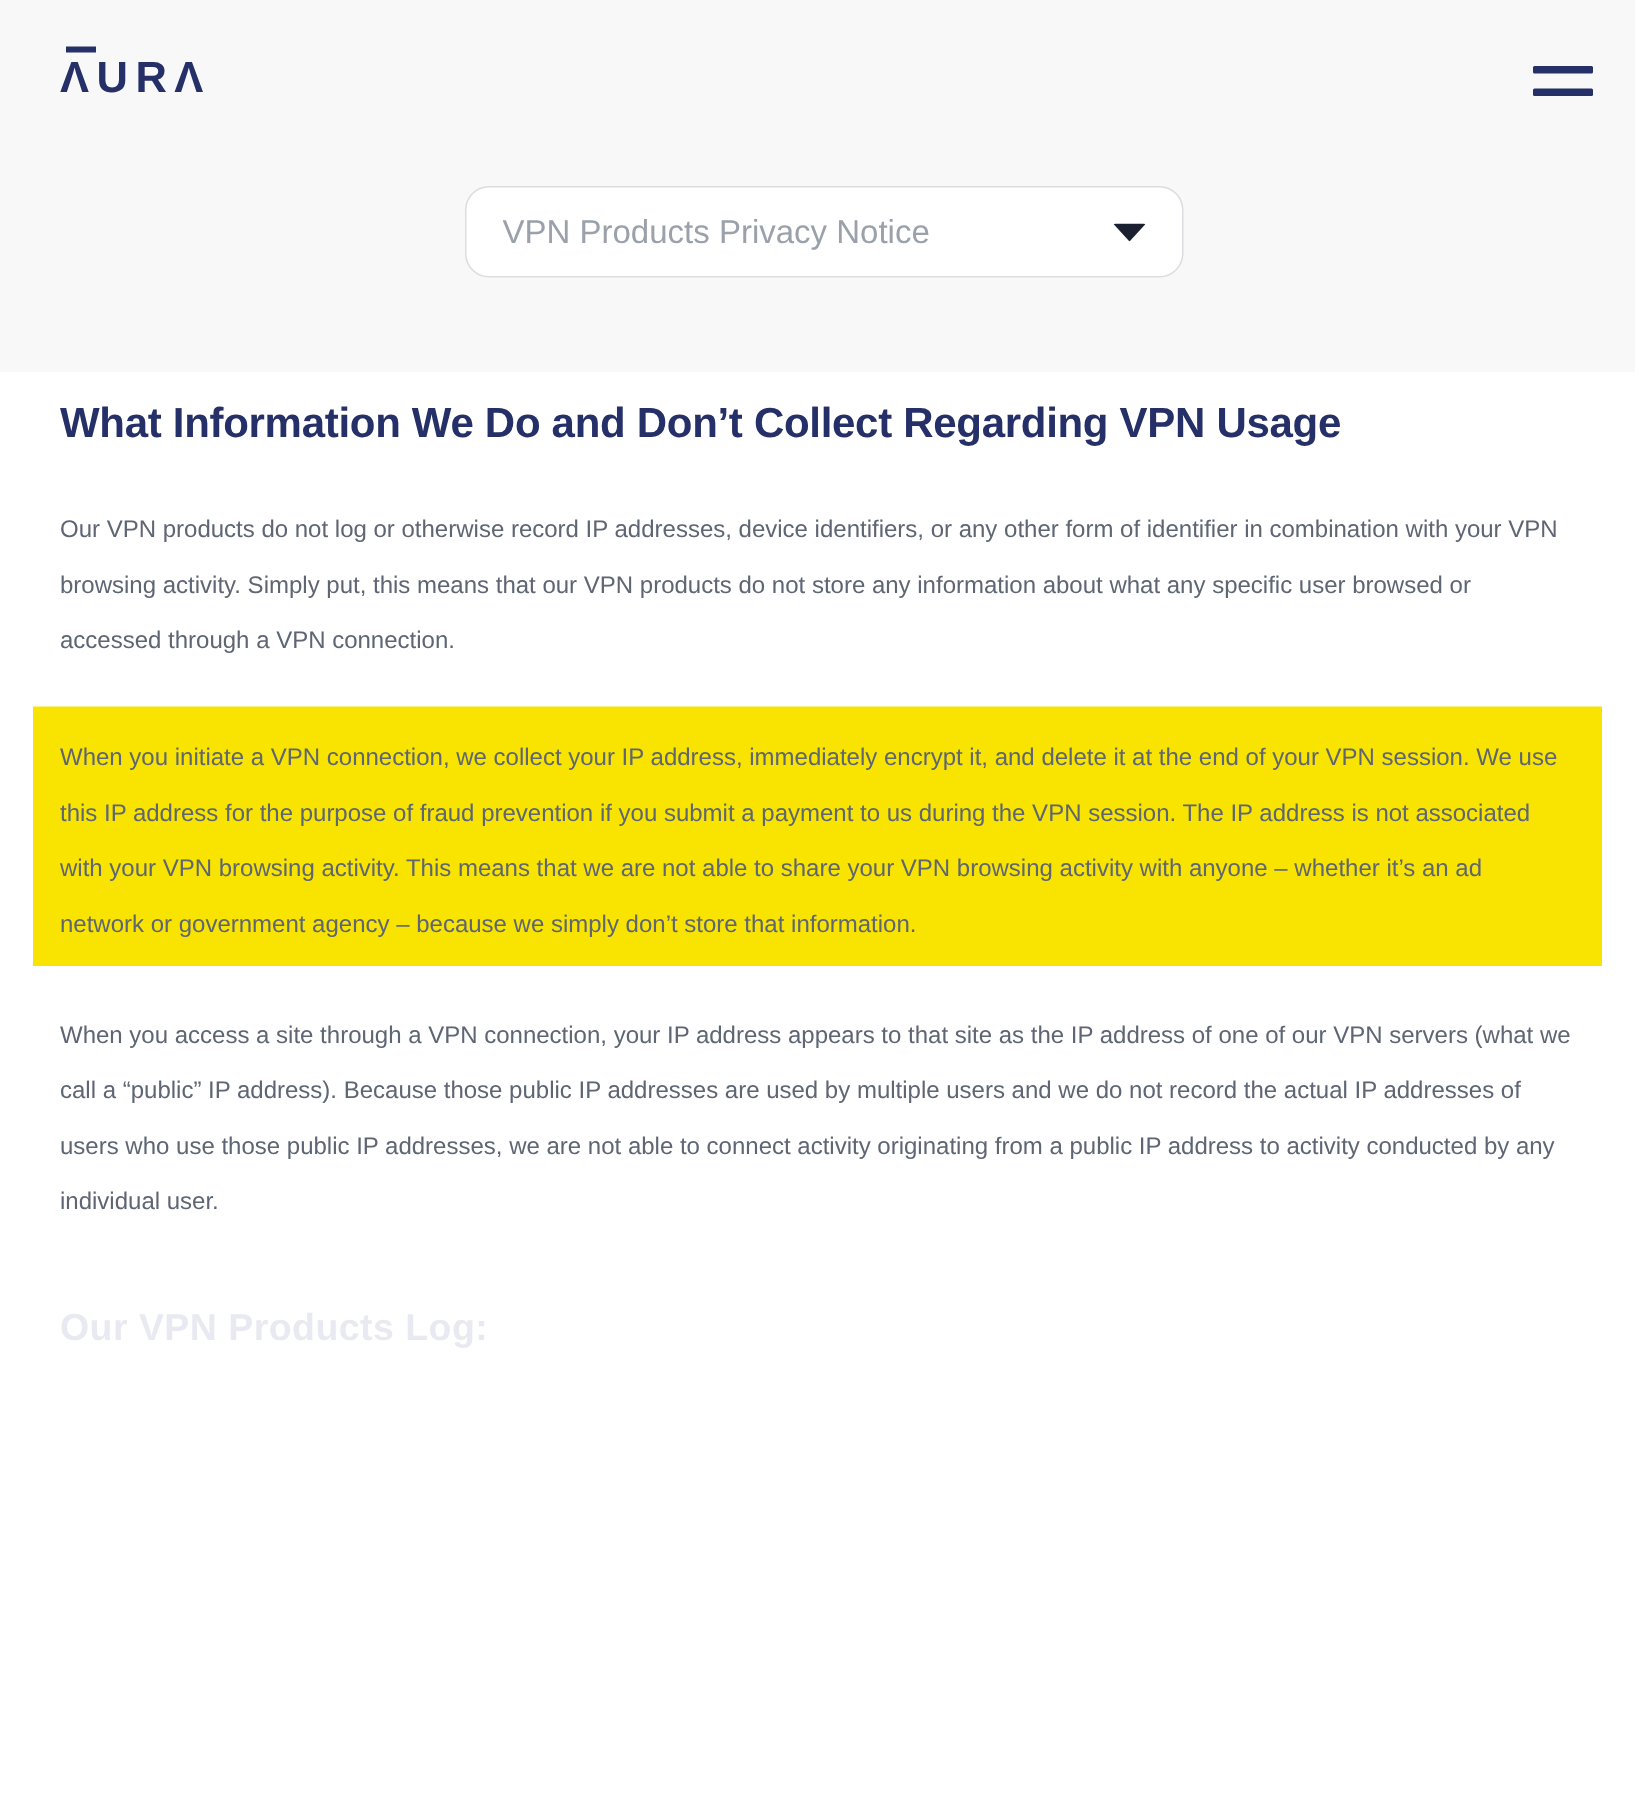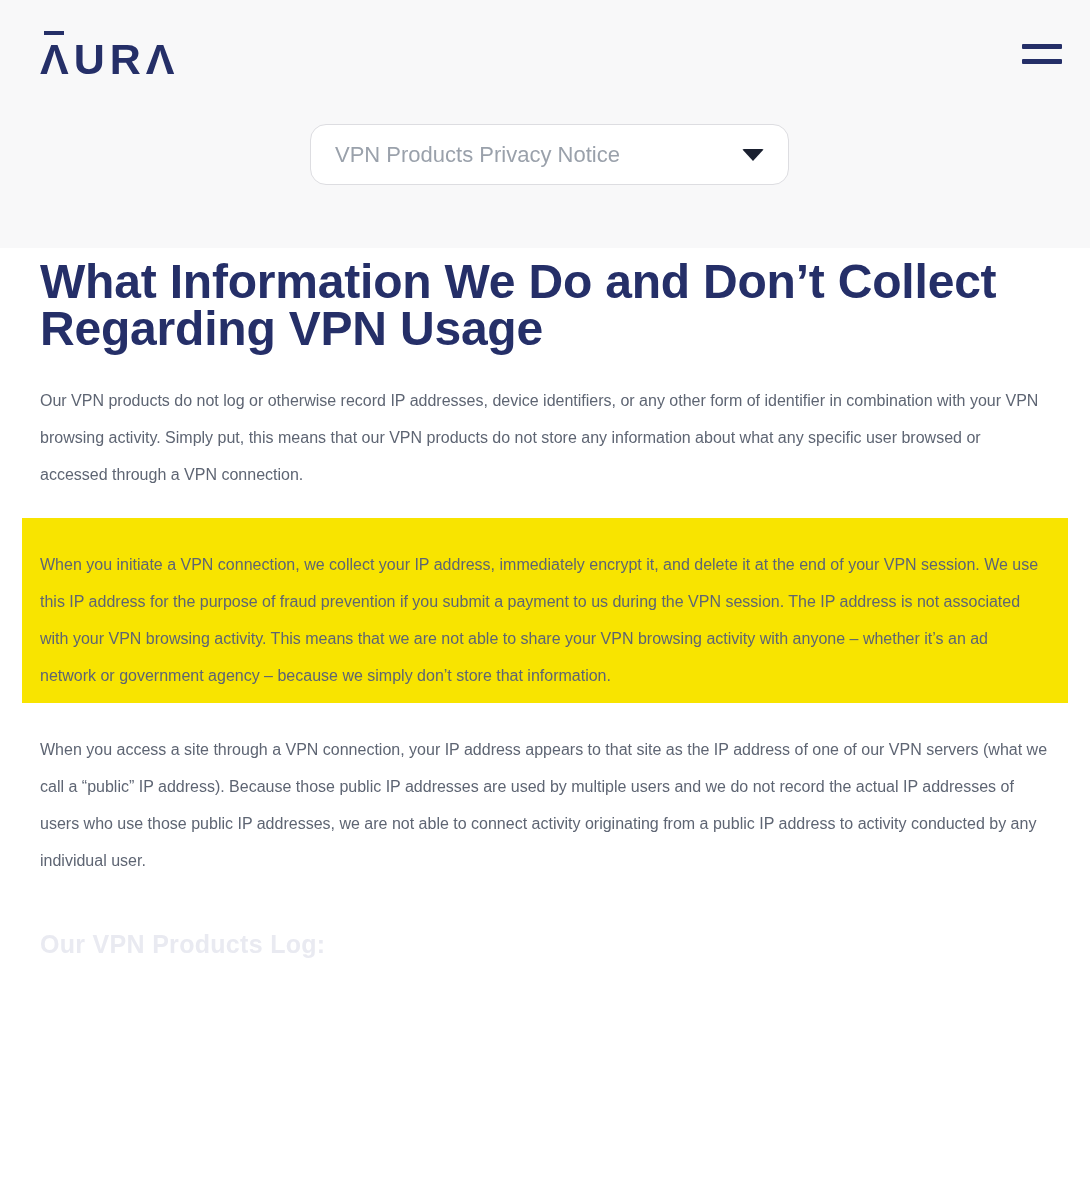--- a/index.html
+++ b/index.html
@@ -23,21 +23,21 @@
   
   .header-band{
     position:relative;width:100%;height:248px;
     background:var(--header-band);
   }
   .logo{
     position:absolute;left:40px;top:38px;line-height:1;
     cursor:pointer;
   }
   .logo-text{
-    font-size:43px;font-weight:600;letter-spacing:5px;line-height:1;
+    font-size:29px;font-weight:600;letter-spacing:5px;line-height:1;
     color:var(--brand-navy);
     text-align:center;
   }
   .logo-macron{
     position:absolute;top:-7px;left:4px;width:20px;height:4px;
     background:var(--brand-navy);
   }
   .hamburger{
     position:absolute;right:28px;top:44px;width:40px;height:21px;
     background:none;border:none;padding:0;cursor:pointer;
@@ -64,30 +64,30 @@
     border-left:11px solid transparent;
     border-right:11px solid transparent;
     border-top:12px solid var(--dropdown-arrow);
     border-radius:2px;
   }
 
   
   .article{padding:0 40px;}
   .page-title{
     margin:10px 0 0;
-    font-size:48px;line-height:47px;font-weight:700;
+    font-size:28px;line-height:47px;font-weight:700;
     letter-spacing:-0.2px;color:var(--brand-navy);
   }
   .body-par{
     margin:30px 0 0;
     font-size:16px;line-height:37px;color:var(--body-text);
   }
   .highlight-block{
     margin:25px -18px 0;
-    padding:28px 20px 9px 18px;
+    padding:16px 20px 9px 18px;
     background:var(--highlight-yellow);
   }
   .highlight-block .body-par{margin:0;}
   .par-public{margin-top:28px;}
   .muted-heading{
     margin:50px 0 0;
     font-size:25px;line-height:31px;font-weight:700;
     letter-spacing:0.3px;color:var(--muted-heading);
   }
 </style>

